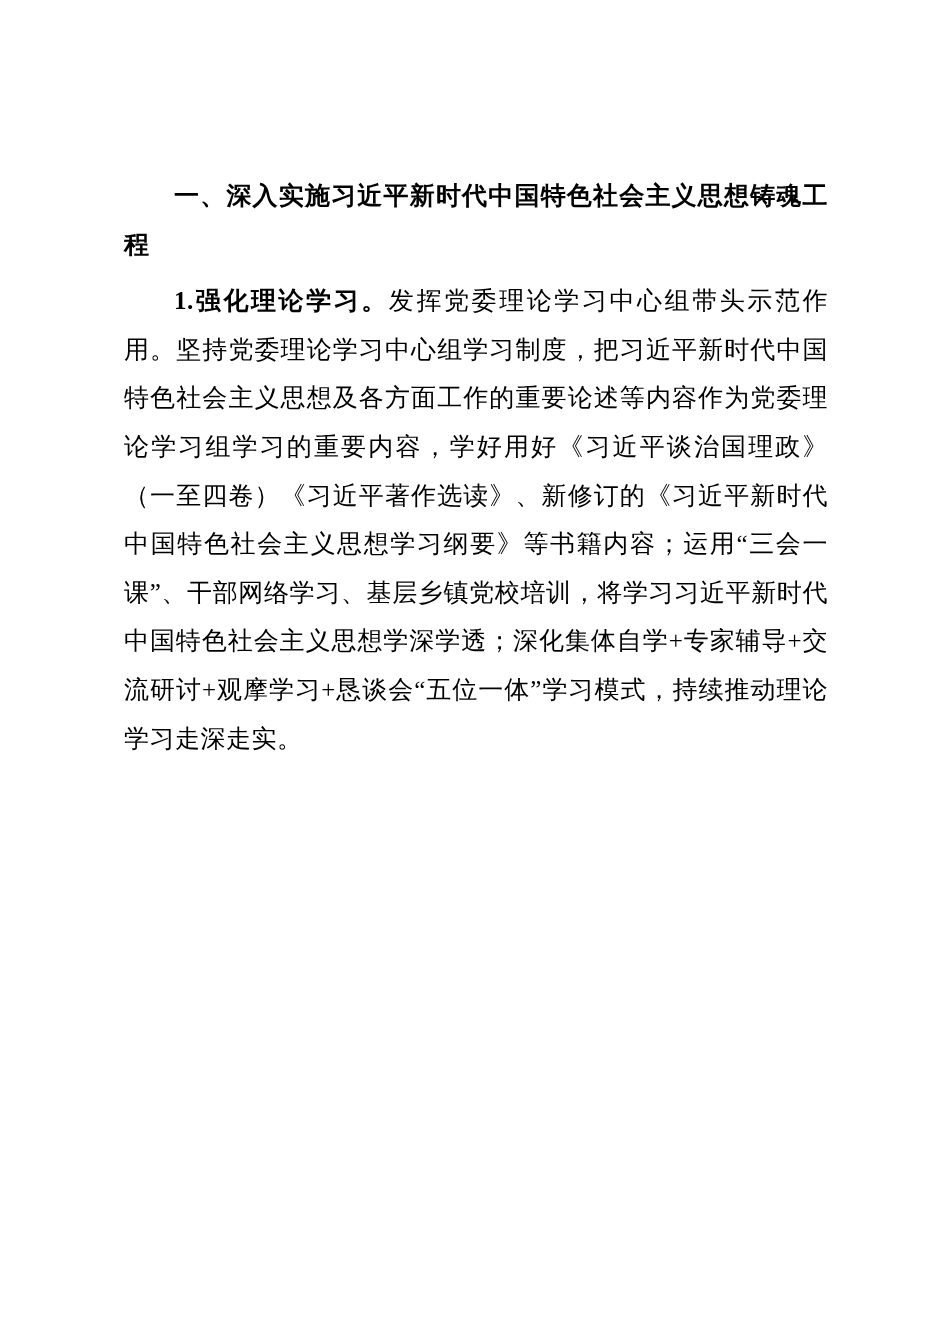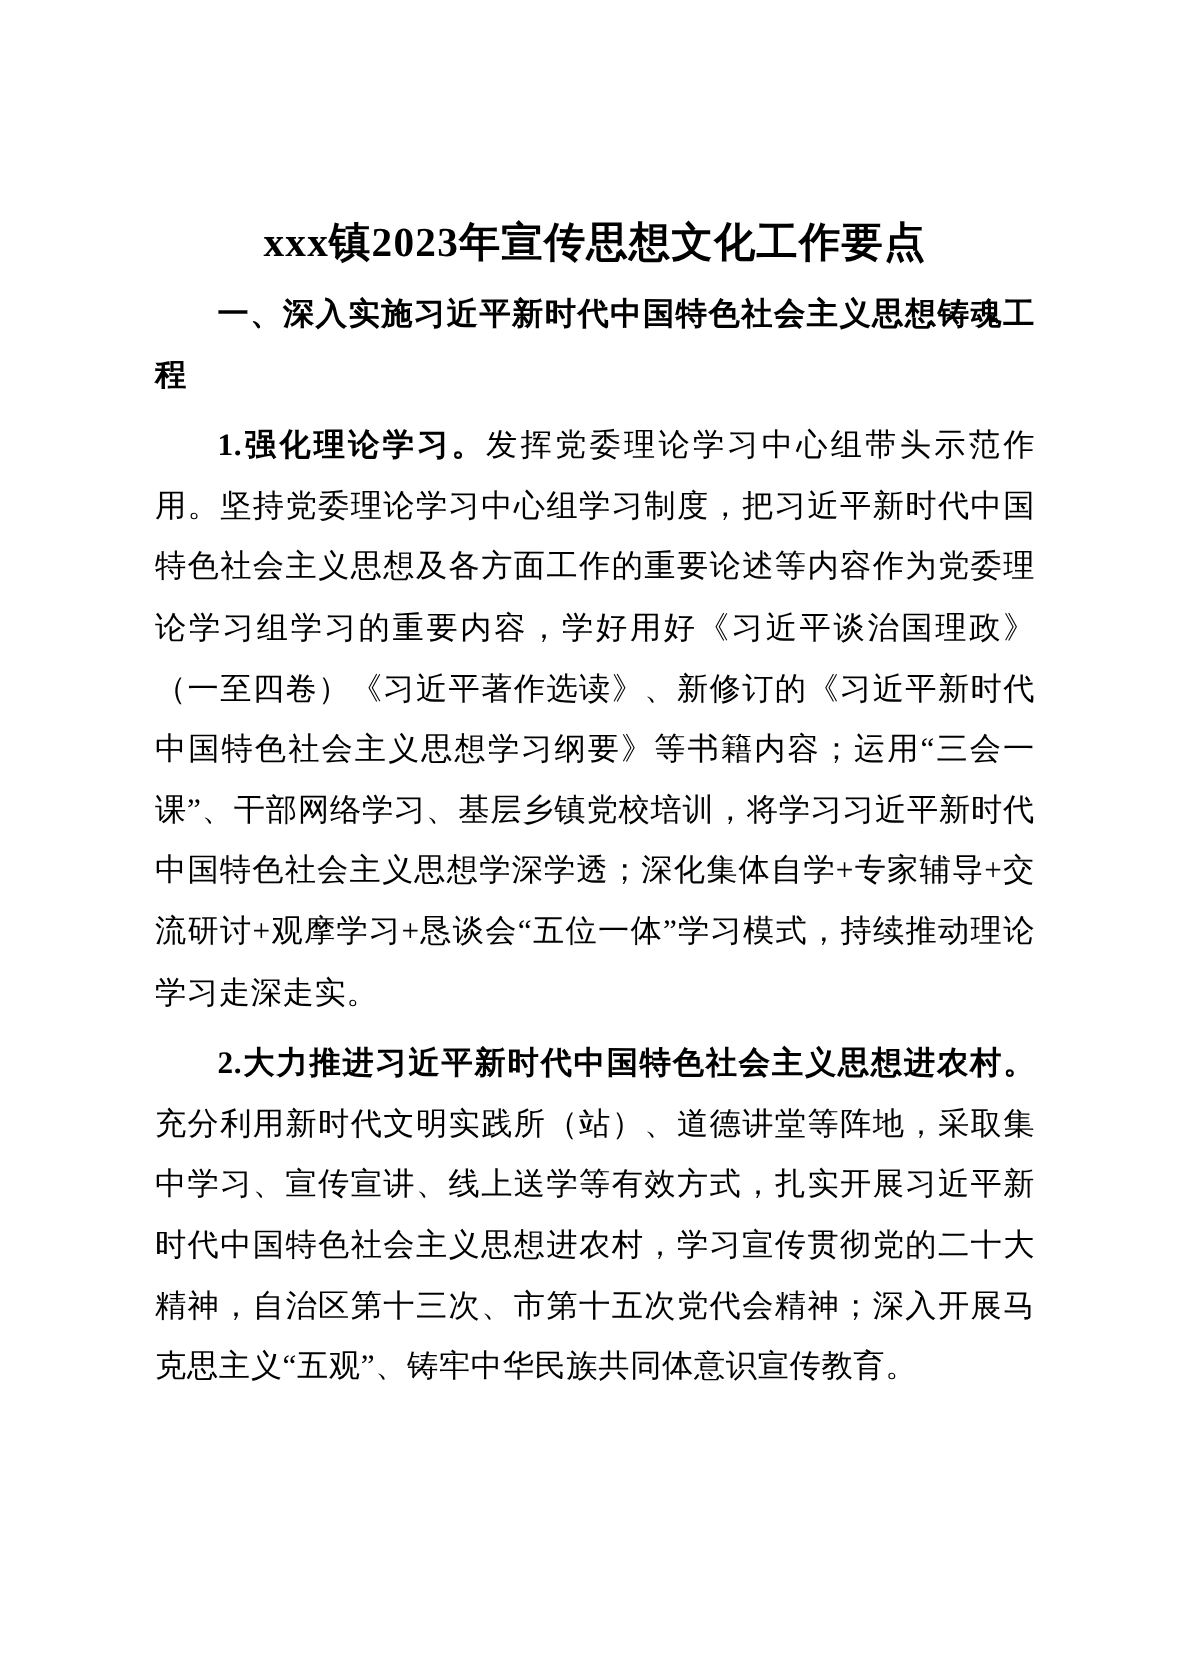--- a/index.html
+++ b/index.html
@@ -48,22 +48,20 @@
   .lead {
     font-weight: bold;
     margin-top: 32px;
   }
 </style>
 </head>
 <body>
 
 <div class="page">
 
-  <h1 class="doc-title">xxx镇2023年宣传思想文化工作要点</h1>
 
   <p class="section-heading">一、深入实施习近平新时代中国特色社会主义思想铸魂工程</p>
 
   <p class="para"><span class="lead">1.强化理论学习。</span><span>发挥党委理论学习中心组带头示范作用。坚持党委理论学习中心组学习制度，把习近平新时代中国特色社会主义思想及各方面工作的重要论述等内容作为党委理论学习组学习的重要内容，学好用好《习近平谈治国理政》（一至四卷）《习近平著作选读》、新修订的《习近平新时代中国特色社会主义思想学习纲要》等书籍内容；运用“三会一课”、干部网络学习、基层乡镇党校培训，将学习习近平新时代中国特色社会主义思想学深学透；深化集体自学+专家辅导+交流研讨+观摩学习+恳谈会“五位一体”学习模式，持续推动理论学习走深走实。</span></p>
 
-  <p class="para"><span class="lead">2.大力推进习近平新时代中国特色社会主义思想进农村。</span><span>充分利用新时代文明实践所（站）、道德讲堂等阵地，采取集中学习、宣传宣讲、线上送学等有效方式，扎实开展习近平新时代中国特色社会主义思想进农村，学习宣传贯彻党的二十大精神，自治区第十三次、市第十五次党代会精神；深入开展马克思主义“五观”、铸牢中华民族共同体意识宣传教育。</span></p>
 
 
 </div>
 
 </body></html>

